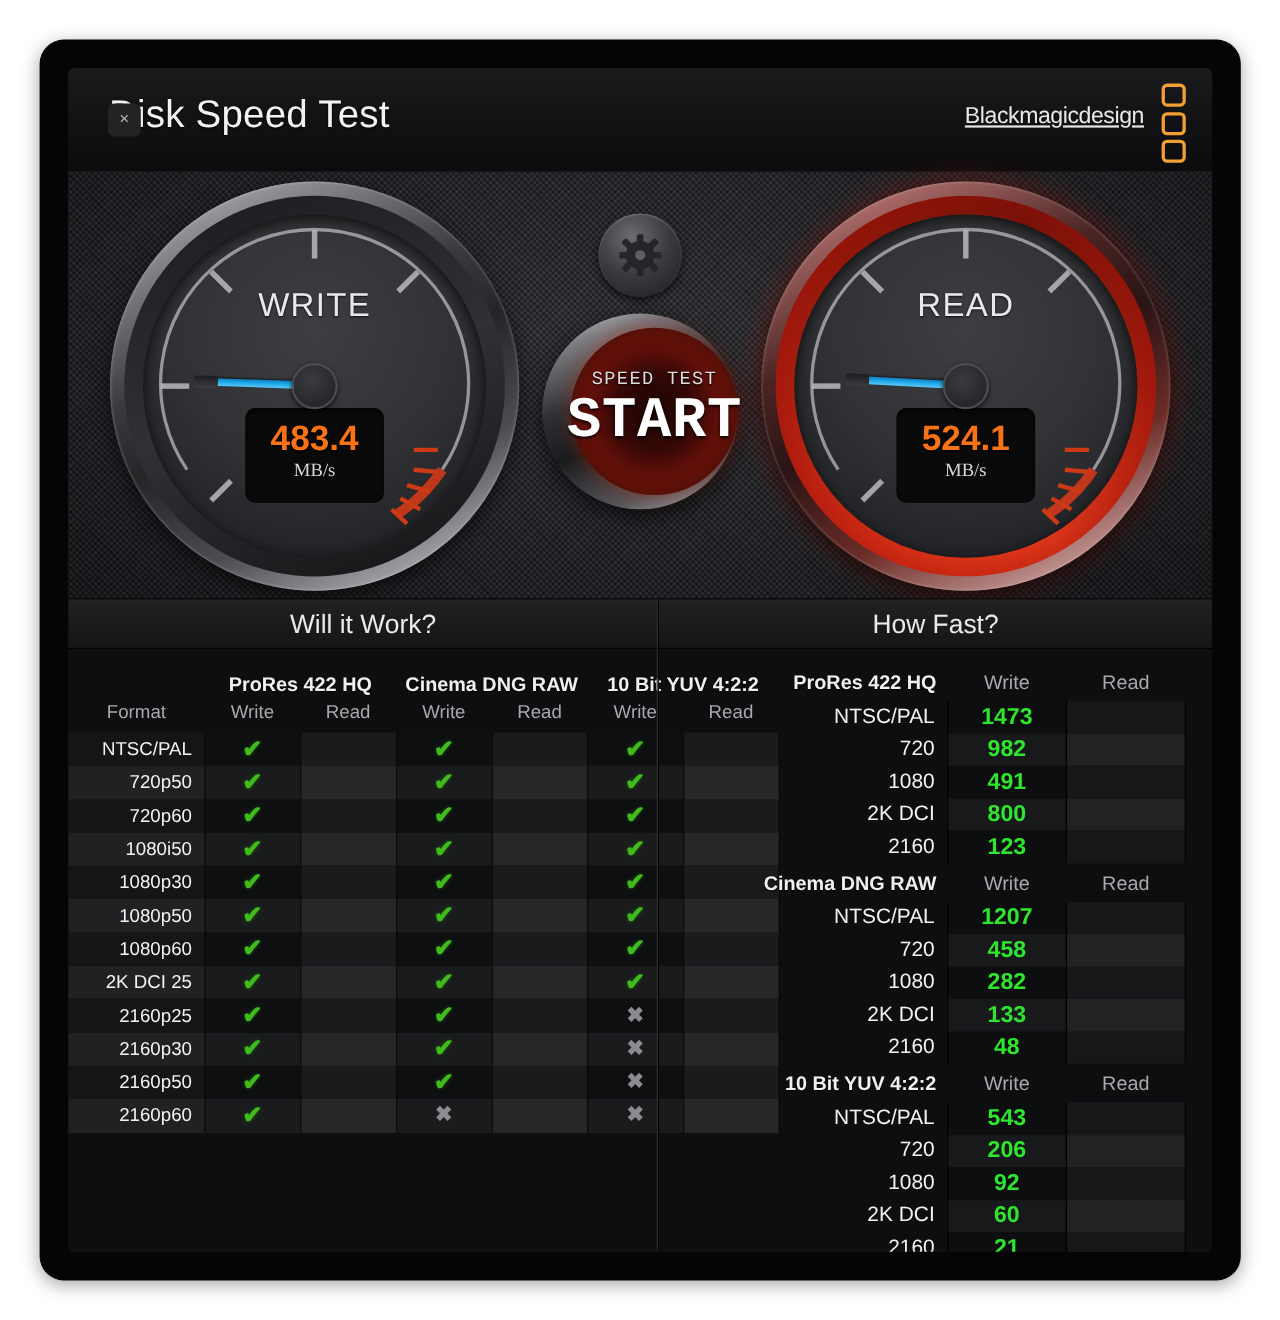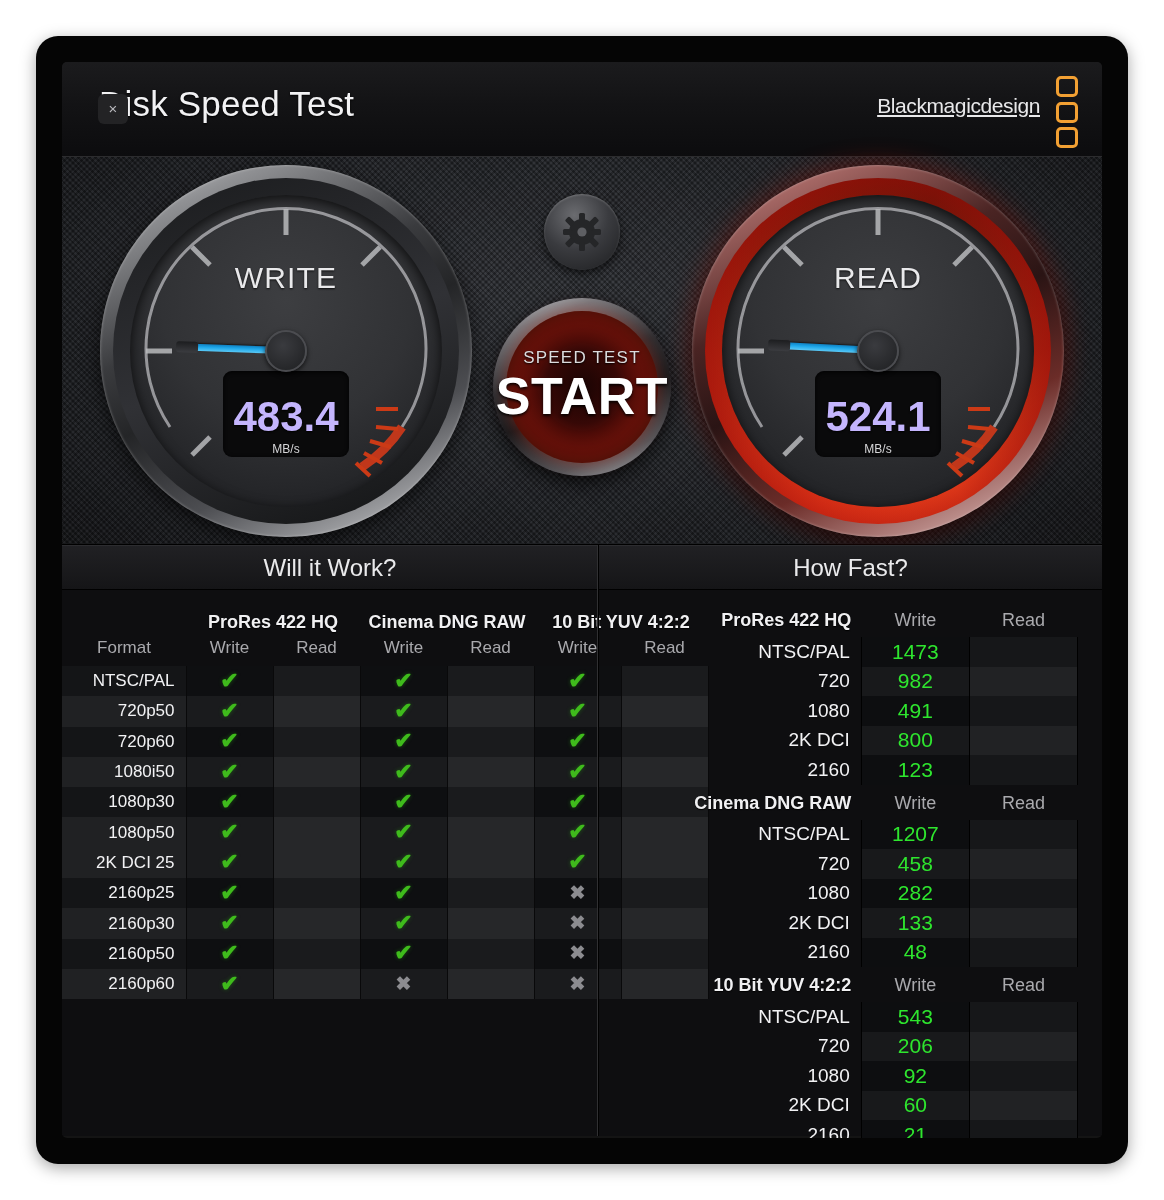--- a/index.html
+++ b/index.html
@@ -140,25 +140,25 @@
   .gauge-readout {
     position:absolute; left:50%; top:176px;
     transform:translateX(-50%);
     width:126px; height:86px;
     background:#0a0a0b;
     border-radius:9px;
     box-shadow:inset 0 1px 4px rgba(0,0,0,.9);
     text-align:center;
   }
   .gauge-value {
-    margin-top:22px;
-    font-size:42px; font-weight:bold; color:#c4b5fd;
+    margin-top:9px;
+    font-size:32px; font-weight:bold; color:#f97316;
     text-shadow:0 1px 2px #000;
   }
-  .gauge-unit { font-size:12px; color:#d6d6d8; margin-top:1px; }
+  .gauge-unit { font-size:17px; color:#d6d6d8; margin-top:1px;font-family:Liberation Serif, serif; }
 
   .gauge-needle {
     position:absolute; left:50%; top:50%;
     width:112px; height:8px;
     transform-origin:2px 50%;
     z-index:5;
   }
   .needle-line {
     position:absolute; left:0; top:1px;
     width:97px; height:7px;
@@ -190,28 +190,29 @@
     width:76px; height:76px;
     border-radius:50%;
     background:radial-gradient(circle at 40% 28%,#6b6c70 0%,#3a3b3f 48%,#1c1d1f 100%);
     box-shadow:0 3px 8px rgba(0,0,0,.7), inset 0 1px 2px rgba(255,255,255,.22);
     display:flex; align-items:center; justify-content:center;
     cursor:pointer;
     z-index:12;
   }
   #start-button {
     position:absolute;
-    left:50%; top:141px; transform:translateX(-50%);
+    left:50%; top:128px; transform:translateX(-50%);
     width:178px; height:178px;
     border-radius:50%;
     background:linear-gradient(160deg,#d0d1d4 0%,#7b7c80 16%,#2e2f32 40%,#1a1b1d 58%,#56575b 82%,#b4b5b8 100%);
     box-shadow:0 6px 20px rgba(0,0,0,.75);
-    display:flex; align-items:center; justify-content:center;
+    display:flex; align-items:center; justify-content:flex-end;
     cursor:pointer;
     z-index:12;
+    font-family:Liberation Mono, monospace;
   }
   #start-inner {
     width:152px; height:152px;
     border-radius:50%;
     background:
       radial-gradient(circle at 50% 50%, #1a0403 0%, #360806 34%, #7a140b 62%, #c42d13 84%, #e0521f 95%, #8a1a0c 100%);
     box-shadow:inset 0 0 26px rgba(0,0,0,.85), 0 0 16px rgba(190,35,15,.45);
     display:flex; flex-direction:column; align-items:center; justify-content:center;
   }
   #start-sub {
@@ -310,21 +311,21 @@
   #fast-table th.sub {
     font-size:18px; font-weight:normal; color:#a9a9ad;
     text-align:center; padding:8px 0 6px;
   }
   #fast-table td.rowname {
     font-size:19px; color:#f2f2f4;
     text-align:right; padding-right:11px;
     height:29.5px;
   }
   #fast-table td.val {
-    font-size:21px; font-weight:normal;
+    font-size:21px; font-weight:bold;
     color:#2ee62e;
     text-align:center;
     height:29.5px;
     border-left:1px solid #000;
     border-right:1px solid #000;
   }
   #fast-table td.blank {
     border-left:1px solid #000;
     border-right:1px solid #000;
   }
@@ -529,20 +530,29 @@
               </tr>
               <tr class="even">
                 <td class="fmt">1080p50</td>
                 <td class="colA"><span class="mark-ok">✔</span></td>
                 <td class="colB"></td>
                 <td class="colA"><span class="mark-ok">✔</span></td>
                 <td class="colB"></td>
                 <td class="colA"><span class="mark-ok">✔</span></td>
                 <td class="colB"></td>
               </tr>
+              <tr class="odd">
+                <td class="fmt">1080p60</td>
+                <td class="colA"><span class="mark-ok">✔</span></td>
+                <td class="colB"></td>
+                <td class="colA"><span class="mark-ok">✔</span></td>
+                <td class="colB"></td>
+                <td class="colA"><span class="mark-ok">✔</span></td>
+                <td class="colB"></td>
+              </tr>
               <tr class="even">
                 <td class="fmt">2K DCI 25</td>
                 <td class="colA"><span class="mark-ok">✔</span></td>
                 <td class="colB"></td>
                 <td class="colA"><span class="mark-ok">✔</span></td>
                 <td class="colB"></td>
                 <td class="colA"><span class="mark-ok">✔</span></td>
                 <td class="colB"></td>
               </tr>
               <tr class="odd">

